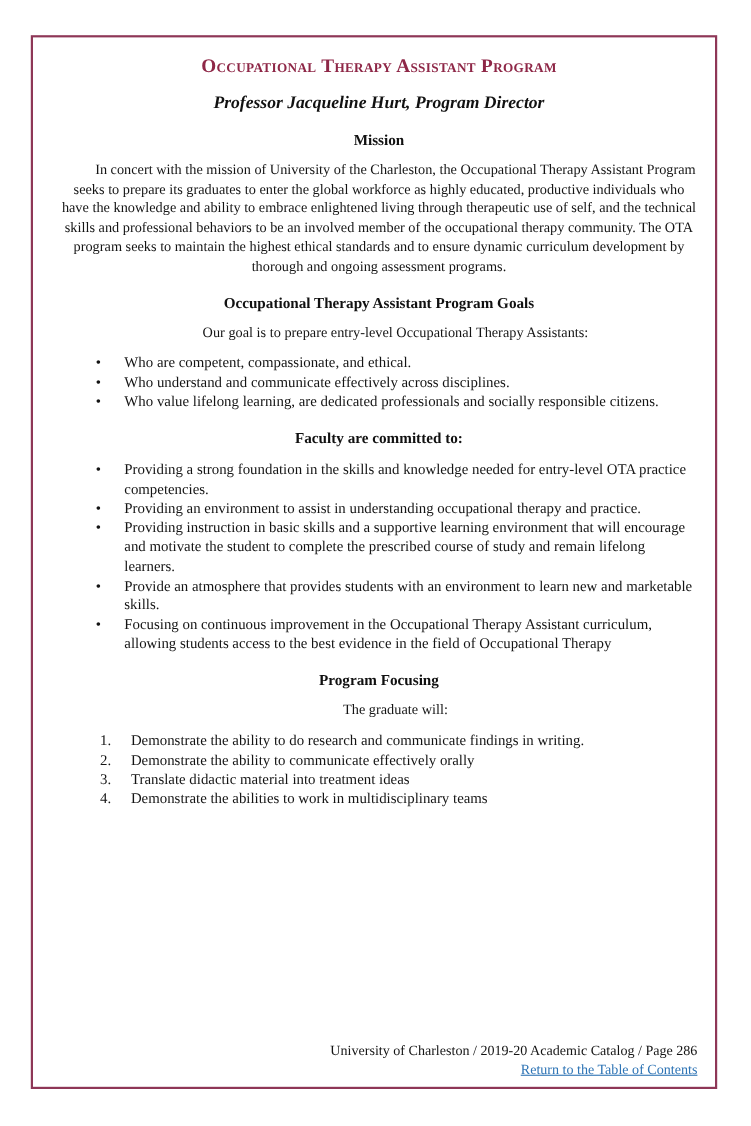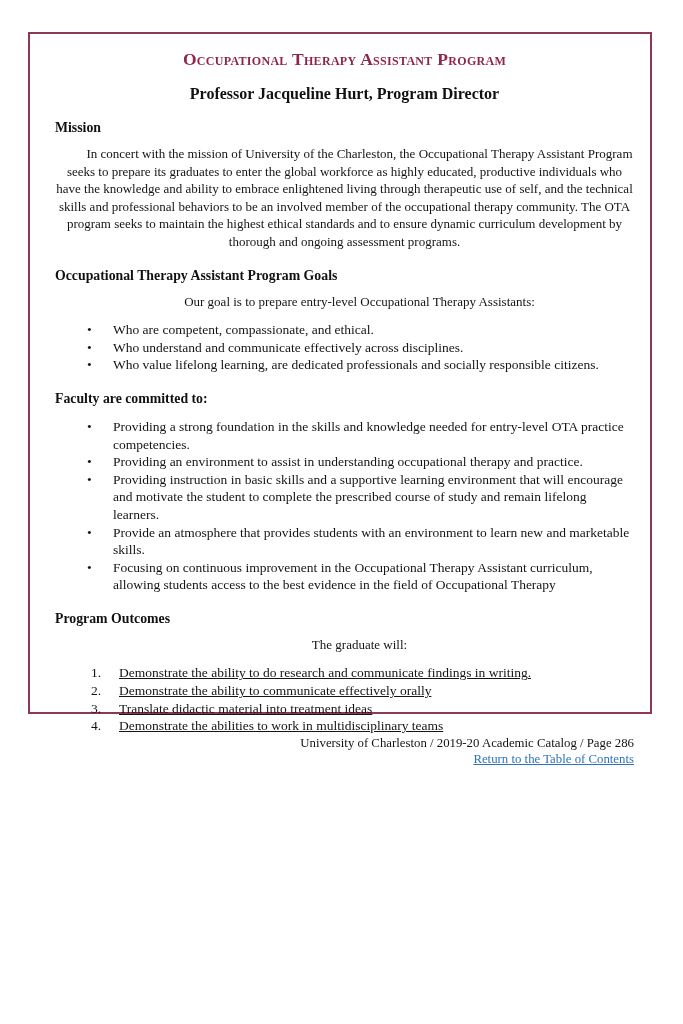--- a/index.html
+++ b/index.html
@@ -12,48 +12,50 @@
     height: 1024px;
     position: relative;
     font-family: "Liberation Serif", serif;
     color: #141414;
   }
   .frame {
     position: absolute;
     left: 28px;
     top: 32px;
     width: 624px;
-    height: 682px;
+    height: 958px;
     box-sizing: border-box;
     border: 2px solid var(--border-maroon, #8E3757);
     display: flex;
     flex-direction: column;
     padding: 13px 16px 6px 25px;
   }
   .doc-title {
     margin: 2px 0 0 0;
     text-align: center;
     font-size: 17.5px;
     font-weight: bold;
     font-variant: small-caps;
     letter-spacing: 0.3px;
     color: var(--title-maroon, #8E2747);
   }
   .doc-subtitle {
     margin: 15px 0 0 0;
     text-align: center;
     font-size: 16px;
     font-weight: bold;
+    font-style: italic;
     color: #111;
   }
   h3.sec-heading {
     margin: 17px 0 0 0;
     font-size: 13.8px;
     font-weight: bold;
     color: #111;
+    text-align: center;
   }
   p.body-par {
     margin: 9px 0 0 0;
     font-size: 13px;
     line-height: 17.6px;
     text-indent: 30px;
     max-width: 592px;
     text-align: center;
   }
   ul.bullets, ol.numbers {
@@ -69,21 +71,21 @@
     margin: 0;
     max-width: 585px;
   }
   ul.bullets li::before {
     content: "\2022";
     position: absolute;
     left: 32px;
     top: 0;
     font-size: 13.5px;
   }
-  ol.numbers { counter-reset: item; text-decoration: underline; }
+  ol.numbers { counter-reset: item; }
   ol.numbers li {
     position: relative;
     counter-increment: item;
     padding-left: 64px;
     margin: 0;
     max-width: 585px;
   }
   ol.numbers li::before {
     content: counter(item) ".";
     position: absolute;
@@ -139,21 +141,21 @@
       <li><span>Providing an environment to assist in understanding occupational therapy and practice.</span></li>
 
       <li><span>Providing instruction in basic skills and a supportive learning environment that will encourage and motivate the student to complete the prescribed course of study and remain lifelong learners.</span></li>
 
 
       <li><span>Provide an atmosphere that provides students with an environment to learn new and marketable skills.</span></li>
 
       <li><span>Focusing on continuous improvement in the Occupational Therapy Assistant curriculum, allowing students access to the best evidence in the field of Occupational Therapy</span></li>
     </ul>
 
-  <h3 class="sec-heading">Program Outcomes</h3>
+  <h3 class="sec-heading">Program Focusing</h3>
 
   <p class="body-par">The graduate will:</p>
 
   <ol class="numbers">
 
       <li><span>Demonstrate the ability to do research and communicate findings in writing.</span></li>
 
       <li><span>Demonstrate the ability to communicate effectively orally</span></li>
 
       <li><span>Translate didactic material into treatment ideas</span></li>

